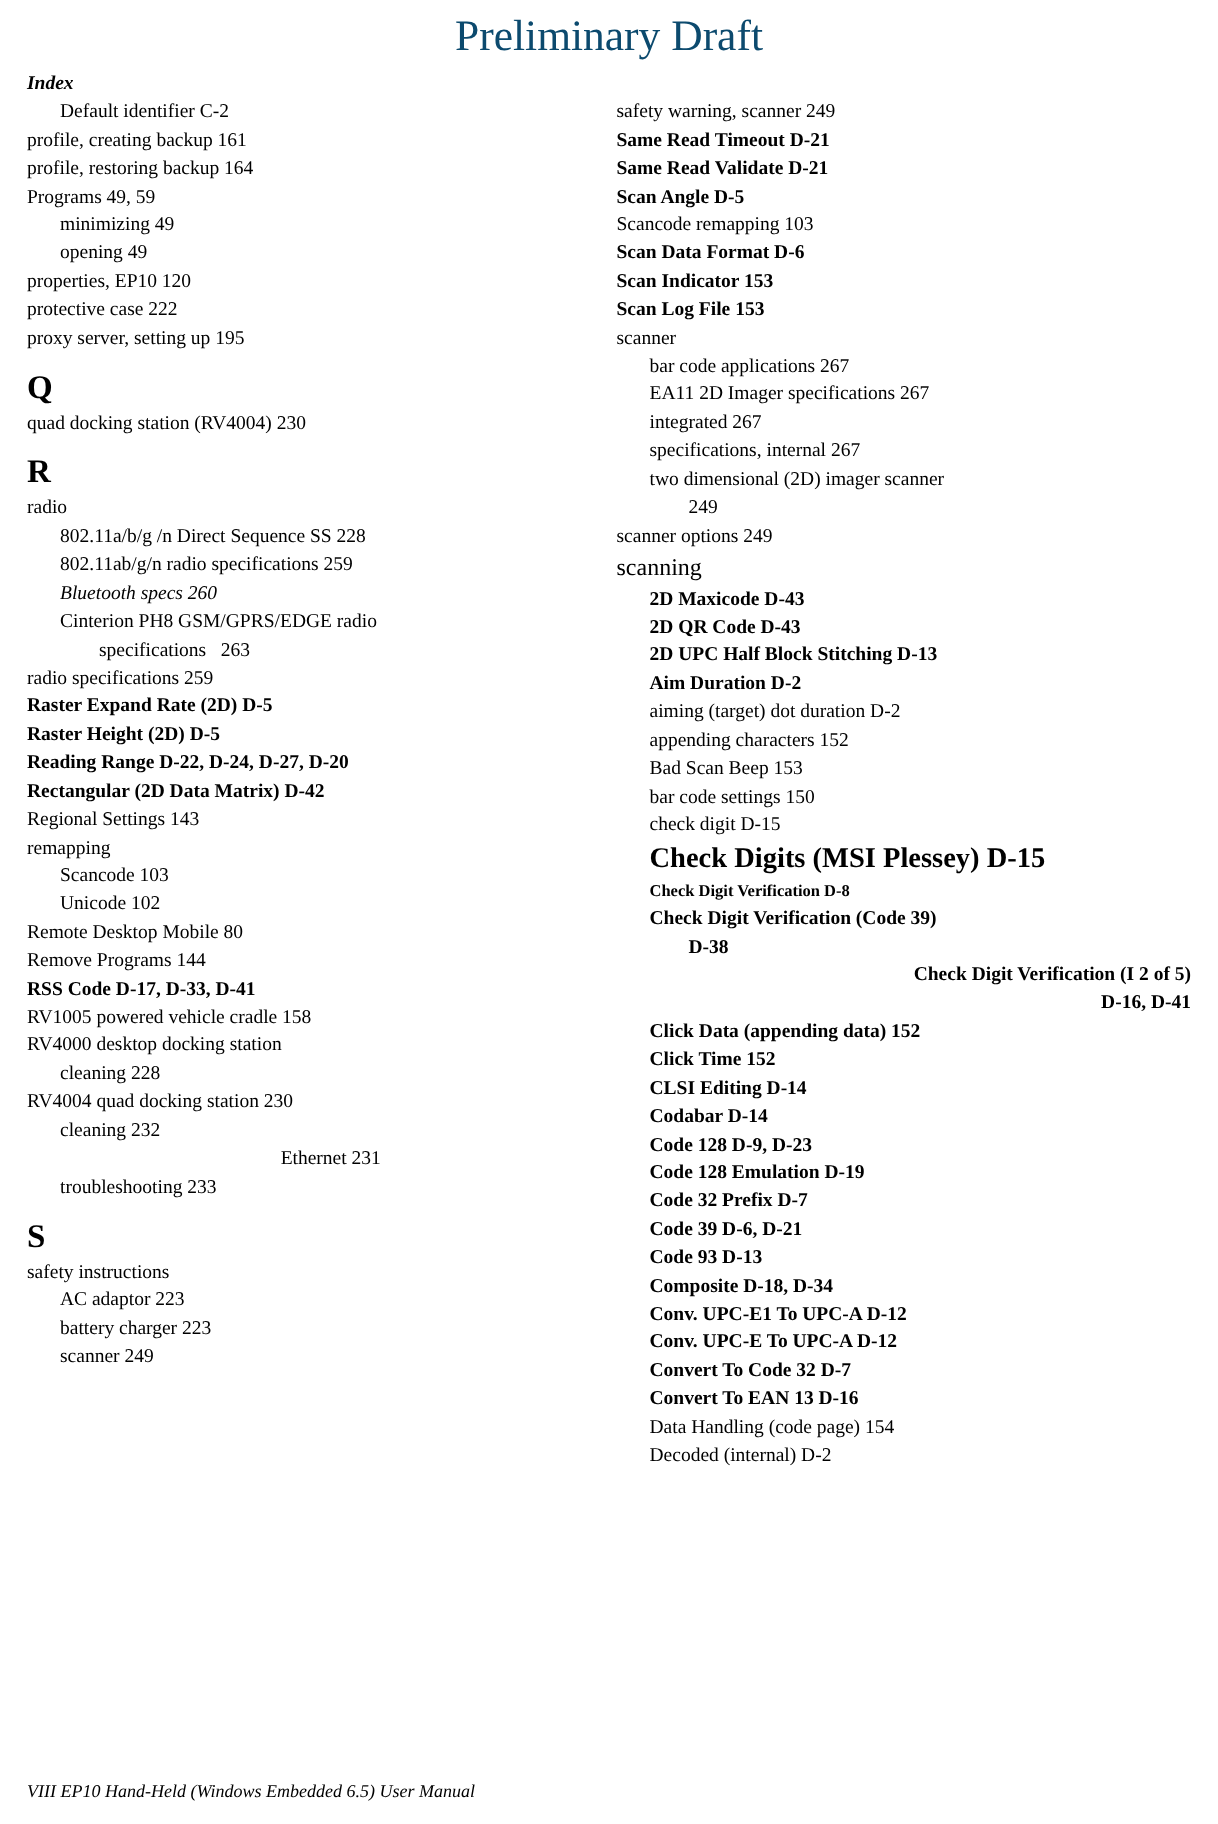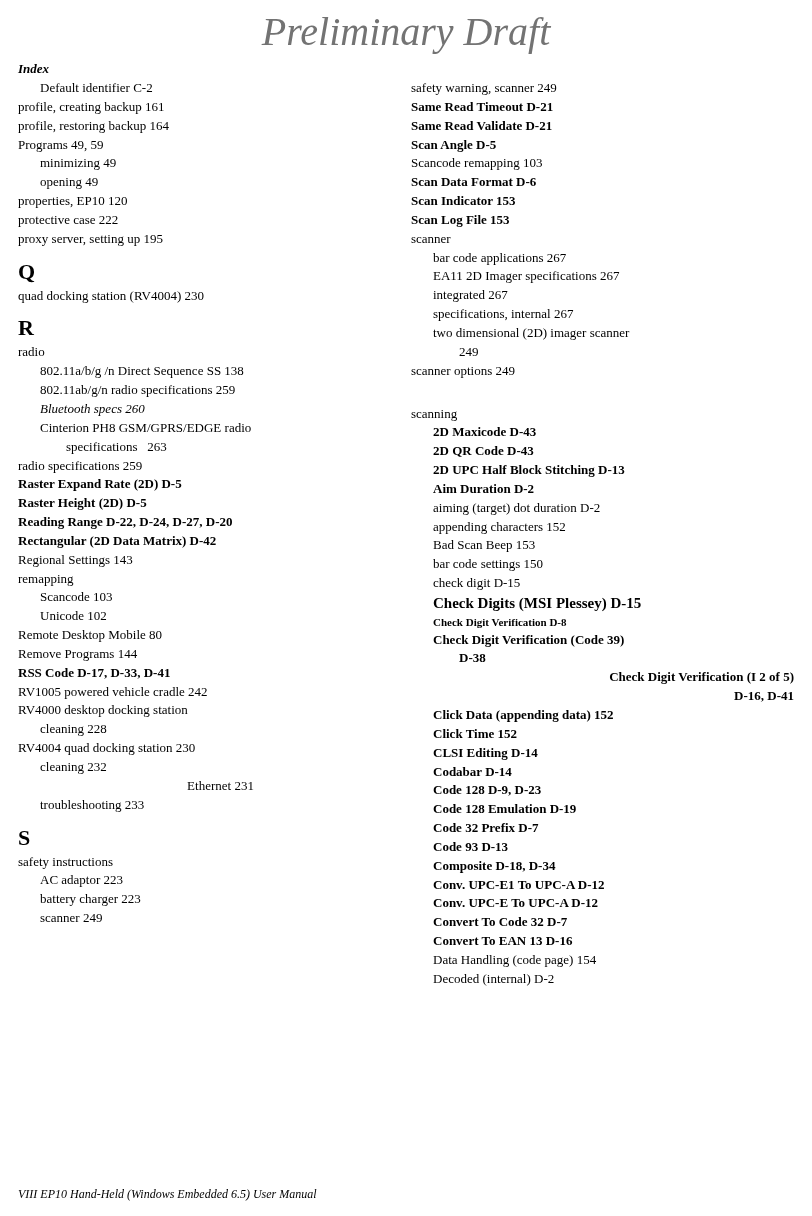--- a/index.html
+++ b/index.html
@@ -7,24 +7,23 @@
       width: 812px;
       min-height: 1216px;
       background: #fff;
       font-family: Times New Roman, serif;
       font-size: 13.5px;
       color: #000;
       position: relative;
     }
     .title {
       text-align: center;
-      font-size: 40px;
-      color: #737373;
+      font-size: 29px;
+      color: #0c4a6e;
       font-family: Times New Roman, serif;
-      font-style: italic;
       padding: 8px 0 4px 0;
     }
     .index-label {
       font-family: Times New Roman, serif;
       font-size: 13px;
       font-weight: bold;
       font-style: italic;
       padding: 2px 18px;
     }
     .content-wrapper {
@@ -73,37 +72,37 @@
       <div style="font-size: 13px; line-height: 1.45;">Programs   49, 59</div>
       <div style="font-size: 13px; line-height: 1.45; padding-left: 22px;">minimizing   49</div>
       <div style="font-size: 13px; line-height: 1.45; padding-left: 22px;">opening   49</div>
       <div style="font-size: 13px; line-height: 1.45;">properties, EP10   120</div>
       <div style="font-size: 13px; line-height: 1.45;">protective case   222</div>
       <div style="font-size: 13px; line-height: 1.45;">proxy server, setting up   195</div>
       <div class="section-letter">Q</div>
       <div style="font-size: 13px; line-height: 1.45;">quad docking station (RV4004)   230</div>
       <div class="section-letter">R</div>
       <div style="font-size: 13px; line-height: 1.45;">radio</div>
-      <div style="font-size: 13px; line-height: 1.45; padding-left: 22px;">802.11a/b/g /n Direct Sequence SS   138</div>
+      <div style="font-size: 13px; line-height: 1.45; padding-left: 22px;">802.11a/b/g /n Direct Sequence SS   228</div>
       <div style="font-size: 13px; line-height: 1.45; padding-left: 22px;">802.11ab/g/n radio specifications   259</div>
       <div style="font-size: 13px; line-height: 1.45; padding-left: 22px; font-style: italic;">Bluetooth specs   260</div>
       <div style="font-size: 13px; line-height: 1.45; padding-left: 22px;">Cinterion PH8 GSM/GPRS/EDGE radio<br>&nbsp;&nbsp;&nbsp;&nbsp;&nbsp;&nbsp;&nbsp;&nbsp;specifications&nbsp;&nbsp;&nbsp;263</div>
       <div style="font-size: 13px; line-height: 1.45;">radio specifications   259</div>
       <div style="font-size: 13px; line-height: 1.45; font-weight: bold;">Raster Expand Rate (2D)   D-5</div>
       <div style="font-size: 13px; line-height: 1.45; font-weight: bold;">Raster Height (2D)   D-5</div>
       <div style="font-size: 13px; line-height: 1.45; font-weight: bold;">Reading Range   D-22, D-24, D-27, D-20</div>
       <div style="font-size: 13px; line-height: 1.45; font-weight: bold;">Rectangular (2D Data Matrix)   D-42</div>
       <div style="font-size: 13px; line-height: 1.45;">Regional Settings   143</div>
       <div style="font-size: 13px; line-height: 1.45;">remapping</div>
       <div style="font-size: 13px; line-height: 1.45; padding-left: 22px;">Scancode   103</div>
       <div style="font-size: 13px; line-height: 1.45; padding-left: 22px;">Unicode   102</div>
       <div style="font-size: 13px; line-height: 1.45;">Remote Desktop Mobile   80</div>
       <div style="font-size: 13px; line-height: 1.45;">Remove Programs   144</div>
       <div style="font-size: 13px; line-height: 1.45; font-weight: bold;">RSS Code   D-17, D-33, D-41</div>
-      <div style="font-size: 13px; line-height: 1.45;">RV1005 powered vehicle cradle   242</div>
+      <div style="font-size: 13px; line-height: 1.45;">RV1005 powered vehicle cradle   158</div>
       <div style="font-size: 13px; line-height: 1.45;">RV4000 desktop docking station</div>
       <div style="font-size: 13px; line-height: 1.45; padding-left: 22px;">cleaning   228</div>
       <div style="font-size: 13px; line-height: 1.45;">RV4004 quad docking station   230</div>
       <div style="font-size: 13px; line-height: 1.45; padding-left: 22px;">cleaning   232</div>
       <div style="font-size: 13px; line-height: 1.45; padding-left: 22px; text-align: center;">Ethernet   231</div>
       <div style="font-size: 13px; line-height: 1.45; padding-left: 22px;">troubleshooting   233</div>
       <div class="section-letter">S</div>
       <div style="font-size: 13px; line-height: 1.45;">safety instructions</div>
       <div style="font-size: 13px; line-height: 1.45; padding-left: 22px;">AC adaptor   223</div>
       <div style="font-size: 13px; line-height: 1.45; padding-left: 22px;">battery charger   223</div>
@@ -118,41 +117,42 @@
       <div style="font-size: 13px; line-height: 1.45; font-weight: bold;">Scan Data Format   D-6</div>
       <div style="font-size: 13px; line-height: 1.45; font-weight: bold;">Scan Indicator   153</div>
       <div style="font-size: 13px; line-height: 1.45; font-weight: bold;">Scan Log File   153</div>
       <div style="font-size: 13px; line-height: 1.45;">scanner</div>
       <div style="font-size: 13px; line-height: 1.45; padding-left: 22px;">bar code applications   267</div>
       <div style="font-size: 13px; line-height: 1.45; padding-left: 22px;">EA11 2D Imager specifications   267</div>
       <div style="font-size: 13px; line-height: 1.45; padding-left: 22px;">integrated   267</div>
       <div style="font-size: 13px; line-height: 1.45; padding-left: 22px;">specifications, internal   267</div>
       <div style="font-size: 13px; line-height: 1.45; padding-left: 22px;">two dimensional (2D) imager scanner<br>&nbsp;&nbsp;&nbsp;&nbsp;&nbsp;&nbsp;&nbsp;&nbsp;249</div>
       <div style="font-size: 13px; line-height: 1.45;">scanner options   249</div>
-      <div style="font-size: 13px; line-height: 1.45; margin-top: 24px;">scanning</div>
+      <div style="font-size: 16px; line-height: 1.45;">scanning</div>
       <div style="font-size: 13px; line-height: 1.45; padding-left: 22px; font-weight: bold;">2D Maxicode   D-43</div>
       <div style="font-size: 13px; line-height: 1.45; padding-left: 22px; font-weight: bold;">2D QR Code   D-43</div>
       <div style="font-size: 13px; line-height: 1.45; padding-left: 22px; font-weight: bold;">2D UPC Half Block Stitching   D-13</div>
       <div style="font-size: 13px; line-height: 1.45; padding-left: 22px; font-weight: bold;">Aim Duration   D-2</div>
       <div style="font-size: 13px; line-height: 1.45; padding-left: 22px;">aiming (target) dot duration   D-2</div>
       <div style="font-size: 13px; line-height: 1.45; padding-left: 22px;">appending characters   152</div>
       <div style="font-size: 13px; line-height: 1.45; padding-left: 22px;">Bad Scan Beep   153</div>
       <div style="font-size: 13px; line-height: 1.45; padding-left: 22px;">bar code settings   150</div>
       <div style="font-size: 13px; line-height: 1.45; padding-left: 22px;">check digit   D-15</div>
-      <div style="font-size: 15px; line-height: 1.45; padding-left: 22px; font-weight: bold;">Check Digits (MSI Plessey)   D-15</div>
+      <div style="font-size: 19px; line-height: 1.45; padding-left: 22px; font-weight: bold;">Check Digits (MSI Plessey)   D-15</div>
       <div style="font-size: 11px; line-height: 1.45; padding-left: 22px; font-weight: bold;">Check Digit Verification   D-8</div>
       <div style="font-size: 13px; line-height: 1.45; padding-left: 22px; font-weight: bold;">Check Digit Verification (Code 39)<br>&nbsp;&nbsp;&nbsp;&nbsp;&nbsp;&nbsp;&nbsp;&nbsp;D-38</div>
       <div style="font-size: 13px; line-height: 1.45; padding-left: 22px; font-weight: bold; text-align: right;">Check Digit Verification (I 2 of 5)<br>&nbsp;&nbsp;&nbsp;&nbsp;&nbsp;&nbsp;&nbsp;&nbsp;D-16, D-41</div>
       <div style="font-size: 13px; line-height: 1.45; padding-left: 22px; font-weight: bold;">Click Data (appending data)   152</div>
       <div style="font-size: 13px; line-height: 1.45; padding-left: 22px; font-weight: bold;">Click Time   152</div>
       <div style="font-size: 13px; line-height: 1.45; padding-left: 22px; font-weight: bold;">CLSI Editing   D-14</div>
       <div style="font-size: 13px; line-height: 1.45; padding-left: 22px; font-weight: bold;">Codabar   D-14</div>
       <div style="font-size: 13px; line-height: 1.45; padding-left: 22px; font-weight: bold;">Code 128   D-9, D-23</div>
       <div style="font-size: 13px; line-height: 1.45; padding-left: 22px; font-weight: bold;">Code 128 Emulation   D-19</div>
       <div style="font-size: 13px; line-height: 1.45; padding-left: 22px; font-weight: bold;">Code 32 Prefix   D-7</div>
+      <div style="font-size: 13px; line-height: 1.45; padding-left: 22px; font-weight: bold;">Code 39   D-6, D-21</div>
       <div style="font-size: 13px; line-height: 1.45; padding-left: 22px; font-weight: bold;">Code 93   D-13</div>
       <div style="font-size: 13px; line-height: 1.45; padding-left: 22px; font-weight: bold;">Composite   D-18, D-34</div>
       <div style="font-size: 13px; line-height: 1.45; padding-left: 22px; font-weight: bold;">Conv. UPC-E1 To UPC-A   D-12</div>
       <div style="font-size: 13px; line-height: 1.45; padding-left: 22px; font-weight: bold;">Conv. UPC-E To UPC-A   D-12</div>
       <div style="font-size: 13px; line-height: 1.45; padding-left: 22px; font-weight: bold;">Convert To Code 32   D-7</div>
       <div style="font-size: 13px; line-height: 1.45; padding-left: 22px; font-weight: bold;">Convert To EAN 13   D-16</div>
       <div style="font-size: 13px; line-height: 1.45; padding-left: 22px;">Data Handling (code page)   154</div>
       <div style="font-size: 13px; line-height: 1.45; padding-left: 22px;">Decoded (internal)   D-2</div>
     </div>
 </div>

